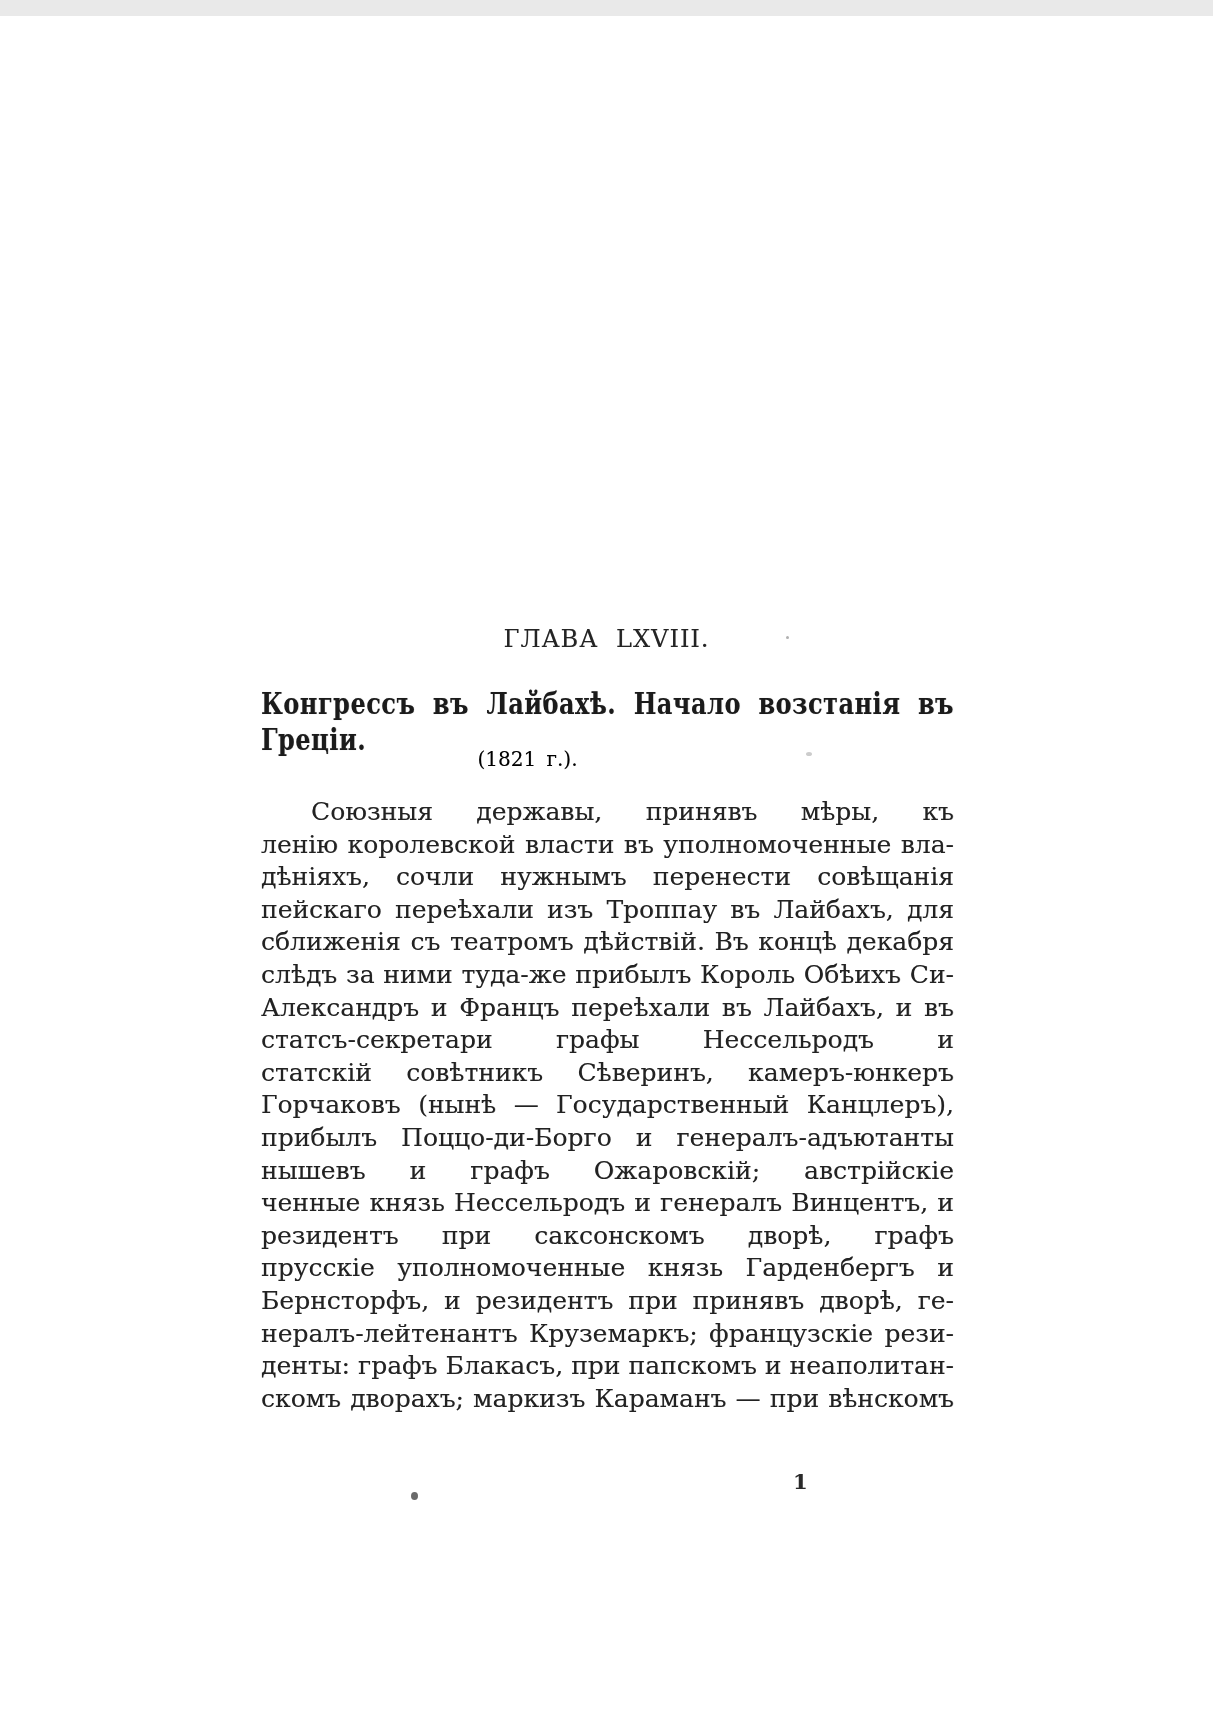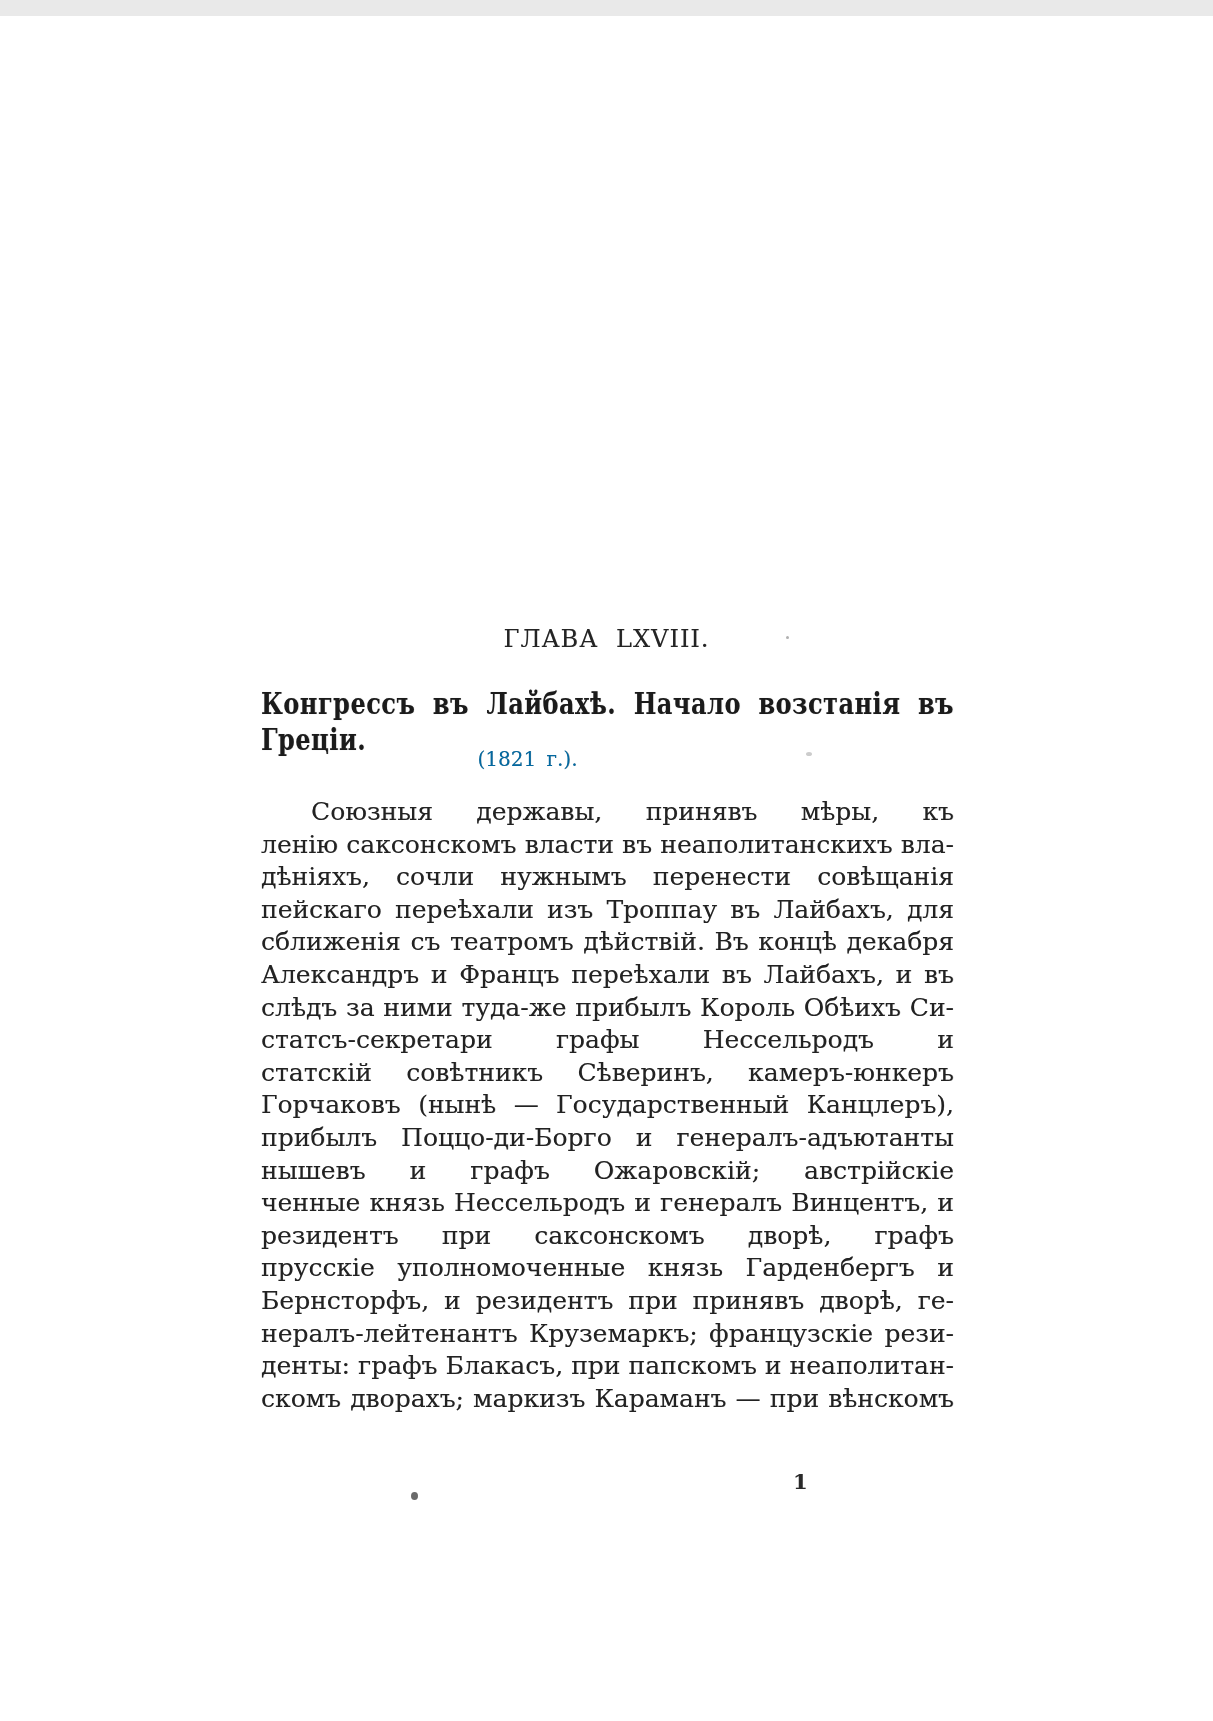--- a/index.html
+++ b/index.html
@@ -37,21 +37,21 @@
     transform-origin: 50% 50%;
     color: #1b1b1b;
   }
   .chapter-date {
     position: absolute;
     left: 0; top: 731px;
     width: 1055px;
     text-align: center;
     font-size: 20px;
     word-spacing: 4px;
-    color: #0369a1;
+    color: #000000;
   }
   .body-text {
     position: absolute;
     left: 261px; top: 780px;
     width: 693px;
     font-size: 25px;
     line-height: 32.6px;
     color: #222222;
   }
   .line {
@@ -82,26 +82,26 @@
 <div class="page">
 
   <div class="chapter-heading">ГЛАВА LXVIII.</div>
 
   <div class="chapter-title">Конгрессъ въ Лайбахѣ. Начало возстанія въ Греціи.</div>
 
   <div class="chapter-date">(1821 г.).</div>
 
   <div class="body-text">
     <div class="line indent">Союзныя державы, принявъ мѣры, къ возстанов-</div>
-    <div class="line">ленію саксонскомъ власти въ неаполитанскихъ вла-</div>
+    <div class="line">ленію королевской власти въ уполномоченные вла-</div>
     <div class="line">дѣніяхъ, сочли нужнымъ перенести совѣщанія евро-</div>
     <div class="line">пейскаго переѣхали изъ Троппау въ Лайбахъ, для</div>
     <div class="line">сближенія съ театромъ дѣйствій. Въ концѣ декабря</div>
+    <div class="line">слѣдъ за ними туда-же прибылъ Король Обѣихъ Си-</div>
     <div class="line">Александръ и Францъ переѣхали въ Лайбахъ, и въ</div>
-    <div class="line">слѣдъ за ними туда-же прибылъ Король Обѣихъ Си-</div>
     <div class="line">статсъ-секретари графы Нессельродъ и Каподистріа,</div>
     <div class="line">статскій совѣтникъ Сѣверинъ, камеръ-юнкеръ князь</div>
     <div class="line">Горчаковъ (нынѣ — Государственный Канцлеръ), ге-</div>
     <div class="line">прибылъ Поццо-ди-Борго и генералъ-адъютанты Чер-</div>
     <div class="line">нышевъ и графъ Ожаровскій; австрійскіе уполномо-</div>
     <div class="line">ченные князь Нессельродъ и генералъ Винцентъ, и</div>
     <div class="line">резидентъ при саксонскомъ дворѣ, графъ Бомбелль;</div>
     <div class="line">прусскіе уполномоченные князь Гарденбергъ и графъ</div>
     <div class="line">Бернсторфъ, и резидентъ при принявъ дворѣ, ге-</div>
     <div class="line">нералъ-лейтенантъ Круземаркъ; французскіе рези-</div>

